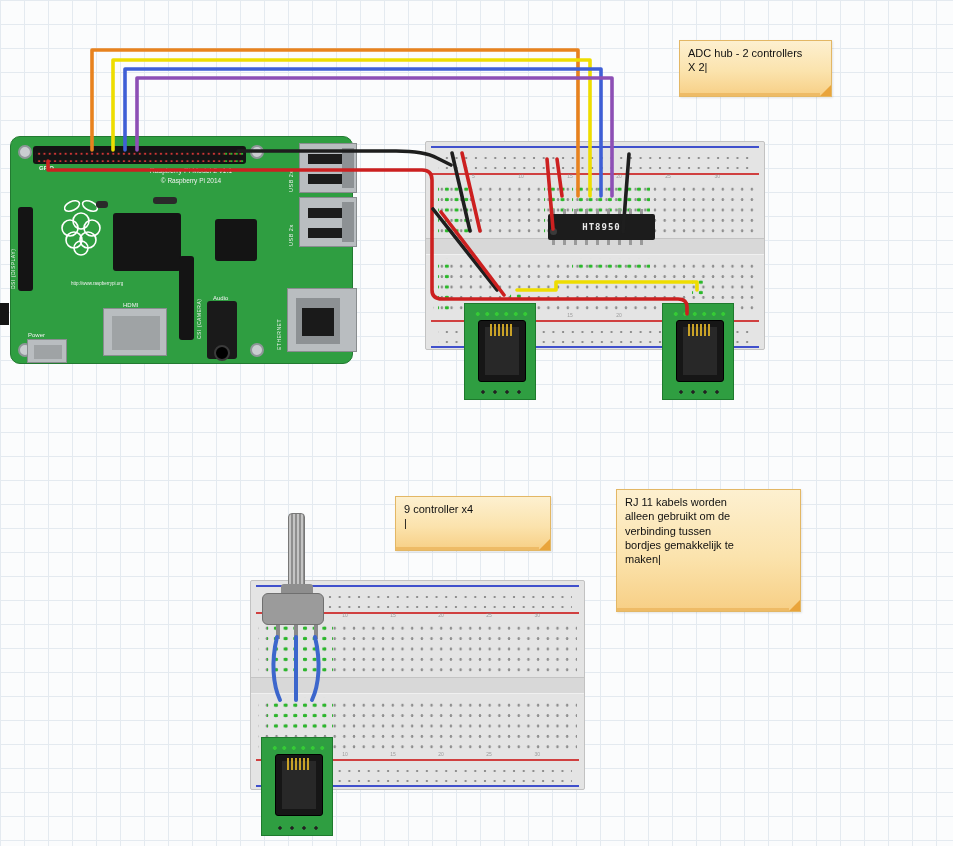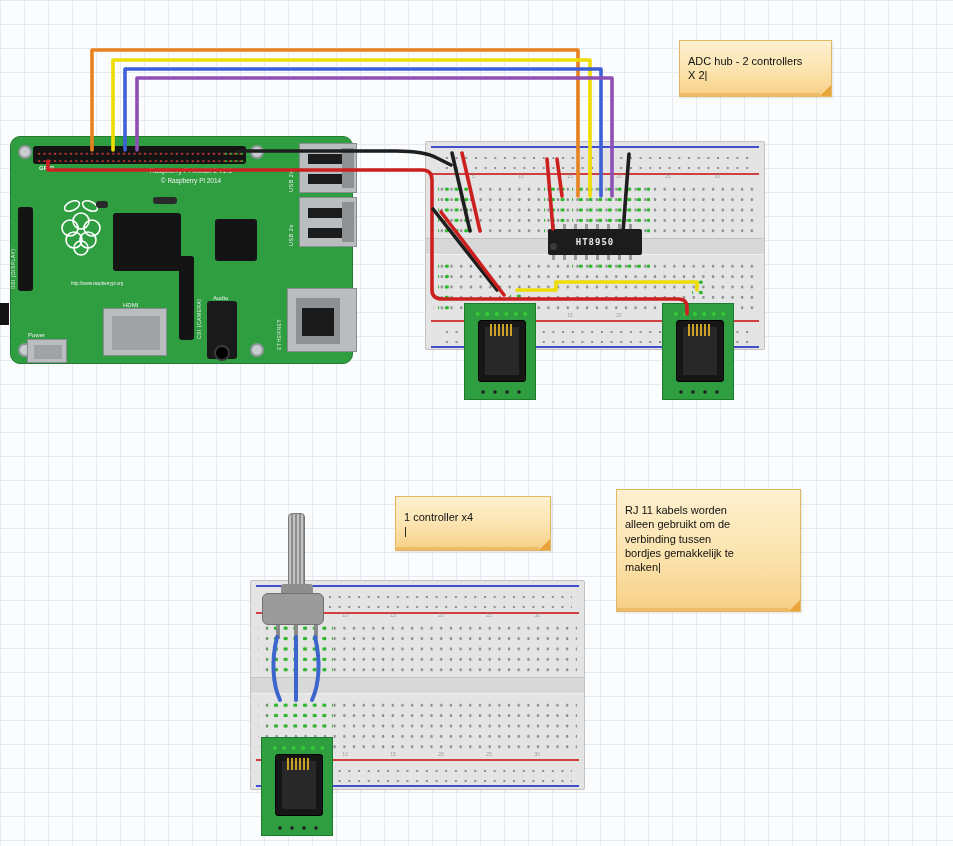--- a/index.html
+++ b/index.html
@@ -31,35 +31,35 @@
   .gpio-pins{position:absolute;inset:2px;background-image:radial-gradient(circle,#cf3535 1.15px,transparent 1.45px);background-size:5.3px 7.5px;background-position:1.5px 2px;}
   .gpio-green{position:absolute;background-image:radial-gradient(circle,#2ab82a 1.15px,transparent 1.45px);background-size:5.3px 7.5px;background-position:1.5px 2px;}
   
   .rj11{position:absolute;width:72px;background:#2f9e41;border:1px solid #1e7a2d;box-sizing:border-box;z-index:30;}
   .rj11 .pins{position:absolute;top:2px;left:6px;right:6px;height:10px;background-image:radial-gradient(circle,#35cc35 1.8px,transparent 2.1px);background-size:9.5px 10px;background-position:2px 3px;}
   .rj11 .jack{position:absolute;left:13px;top:16px;width:46px;height:60px;background:#161616;border:1px solid #000;border-radius:3px;}
   .rj11 .jack-in{position:absolute;left:6px;top:6px;right:6px;bottom:6px;background:#282828;}
   .rj11 .contacts{position:absolute;left:11px;top:3px;width:22px;height:12px;background:repeating-linear-gradient(90deg,#c9a227 0 2px,transparent 2px 4px);}
   .rj11 .pads{position:absolute;bottom:5px;left:10px;right:10px;height:8px;background-image:radial-gradient(circle,#222 1.5px,transparent 1.8px);background-size:12px 8px;background-position:2px 2px;}
   
-  .ic{position:absolute;left:548px;top:224px;width:94px;height:36px;z-index:30;}
+  .ic{position:absolute;left:548px;top:209px;width:94px;height:36px;z-index:30;padding-left:13px;}
   .ic .legs{position:absolute;left:4px;right:4px;height:6px;background:repeating-linear-gradient(90deg,#9a9a9a 0 3px,transparent 3px 11px);}
   .ic .body{position:absolute;top:5px;bottom:5px;left:0;right:0;background:#1c1c1c;border-radius:2px;color:#e8e8e8;
     font:bold 9px "DejaVu Sans Mono",monospace;display:flex;align-items:center;justify-content:center;letter-spacing:1px;}
   .ic .notch{position:absolute;left:2px;top:14px;width:7px;height:7px;border-radius:50%;background:#3a3a3a;}
   
   .pot-shaft{position:absolute;left:288px;top:513px;width:17px;height:80px;border:1px solid #777;border-radius:4px 4px 0 0;
     background:repeating-linear-gradient(90deg,#c4c4c4 0 2px,#8e8e8e 2px 4px);z-index:30;box-sizing:border-box;}
   .pot-flange{position:absolute;left:281px;top:584px;width:32px;height:12px;background:#8e8e8e;border-radius:3px;z-index:30;}
   .pot-body{position:absolute;left:262px;top:593px;width:62px;height:32px;background:#9b9b9b;border:1px solid #6f6f6f;border-radius:6px;z-index:30;box-sizing:border-box;}
   .pot-leg{position:absolute;width:4px;height:15px;background:#8a8a8a;z-index:29;}
   
   .note{position:absolute;background:linear-gradient(180deg,#fdf0d0 0%,#fbe3ad 55%,#f7cf85 100%);
     border:1px solid #e3b765;box-shadow:1px 1px 2px rgba(0,0,0,.10);z-index:60;box-sizing:border-box;}
-  .note-text{padding:13px 8px;font-size:11px;line-height:1.3;color:#101010;white-space:pre-line;}
+  .note-text{padding:5px 8px;font-size:11px;line-height:1.3;color:#101010;white-space:pre-line;}
   .note-band{position:absolute;left:0;right:11px;bottom:0;height:3px;background:#eebb66;}
   .note-fold{position:absolute;right:0;bottom:0;width:0;height:0;border-left:11px solid transparent;border-bottom:11px solid #e9a43b;}
 </style>
 </head>
 <body>
 
 <div id="canvas">
 
   <div class="bb" style="left:425px;top:141px;width:340px;height:209px">
     <div class="line blue" style="top:4px"></div>
@@ -266,21 +266,21 @@
     </g>
   </svg>
 
   <div class="note" style="left:679px;top:40px;width:153px;height:57px">
     <div class="note-text">ADC hub - 2 controllers
 X 2|</div>
     <div class="note-band"></div>
     <div class="note-fold"></div>
   </div>
   <div class="note" style="left:395px;top:496px;width:156px;height:55px">
-    <div class="note-text">1 controller  x4
+    <div class="note-text">9 controller  x4
 |</div>
     <div class="note-band"></div>
     <div class="note-fold"></div>
   </div>
   <div class="note" style="left:616px;top:489px;width:185px;height:123px">
     <div class="note-text">RJ 11 kabels worden
 alleen gebruikt om de
 verbinding tussen
 bordjes gemakkelijk te
 maken|</div>

